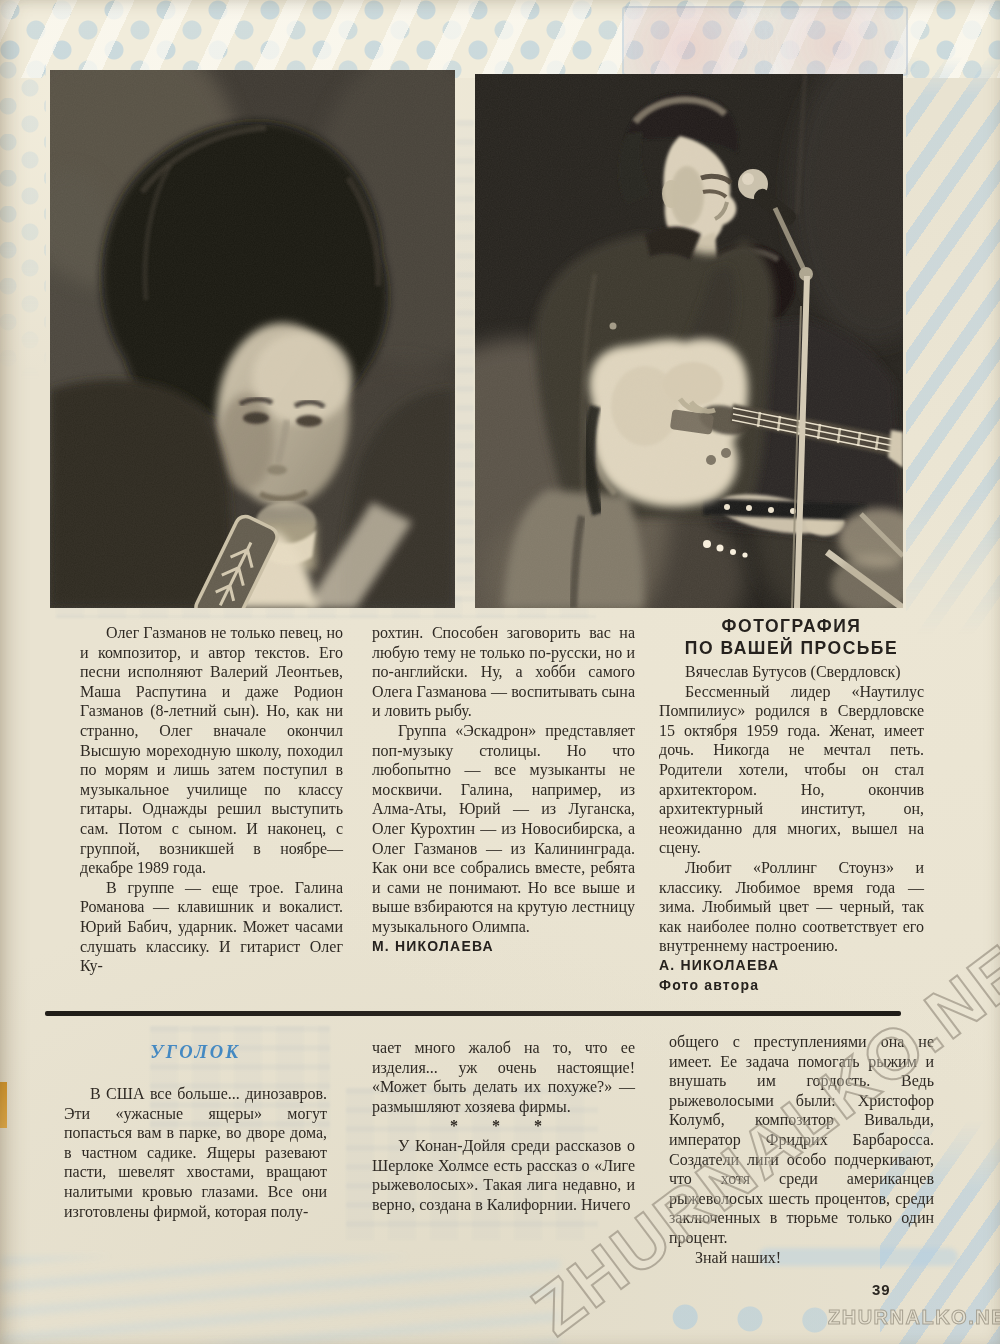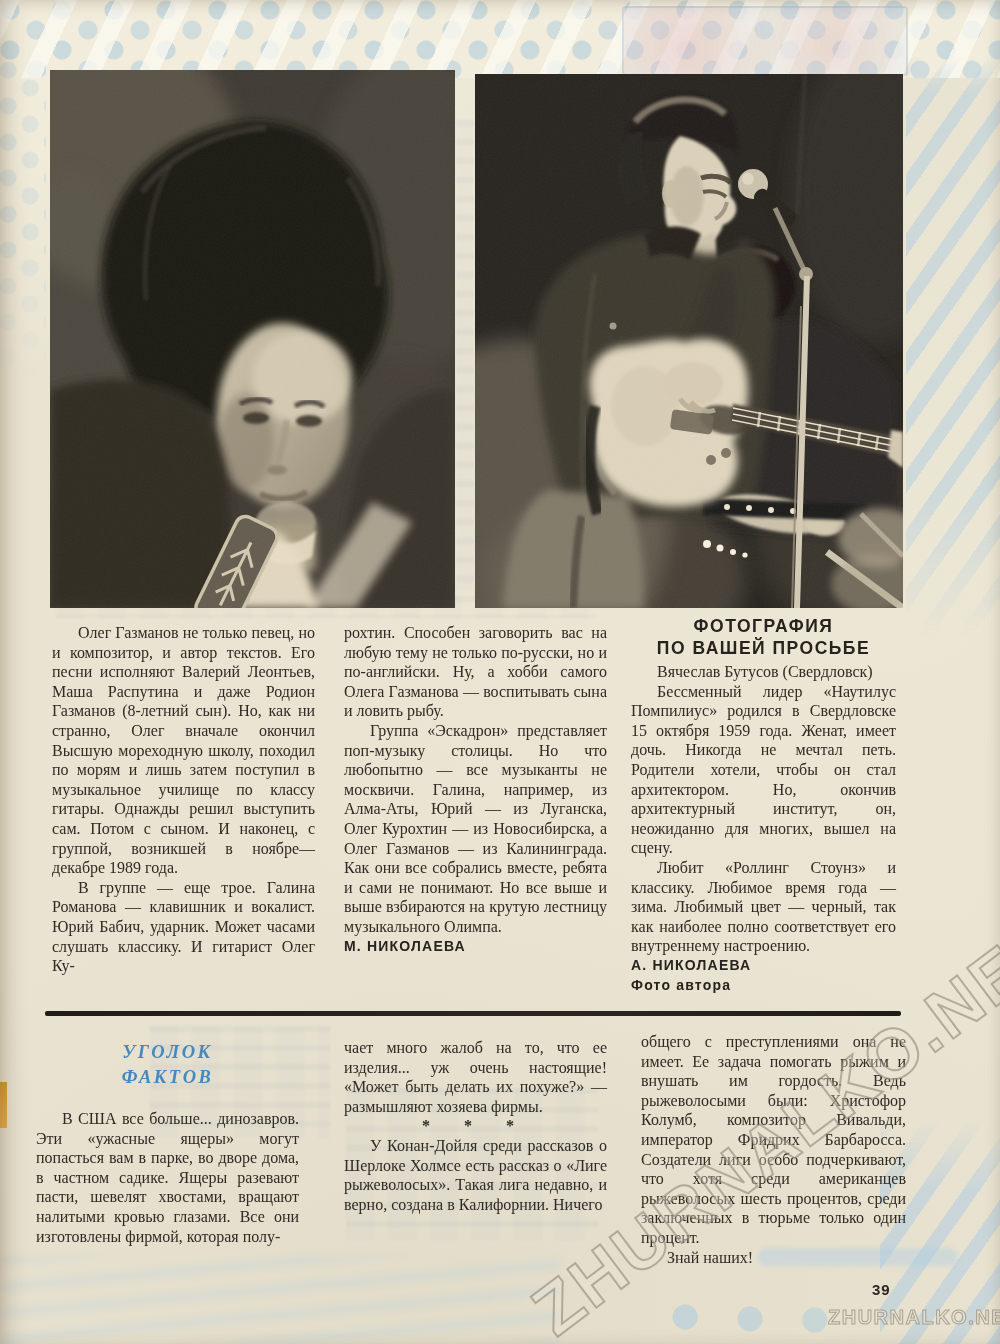--- a/index.html
+++ b/index.html
@@ -58,21 +58,21 @@
   .ghost-a{left:150px;top:1026px;width:180px;height:112px;}
   .ghost-b{left:346px;top:1088px;width:252px;height:152px;}
   .ghost-c{left:56px;top:596px;width:540px;height:22px;}
   .ghost-d{left:456px;top:120px;width:18px;height:470px;}
   
   .photo{position:absolute;margin:0;z-index:2;}
   .photo svg{display:block;filter:sepia(.12) contrast(.97);}
   .photo-left{left:50px;top:70px;}
   .photo-right{left:475px;top:74px;}
   
-  .tcol{position:absolute;width:263px;color:#2f2a24;font-size:16px;line-height:19.6px;text-align:justify;z-index:3;}
+  .tcol{position:absolute;width:263px;color:#2f2a24;font-size:16px;line-height:19.6px;text-align:justify;z-index:3;margin-left:28px;}
   .tcol p{margin:0;padding:0;}
   .ind{text-indent:26px;}
   .col-1{left:52px;top:623px;}
   .col-2{left:344px;top:623px;}
   .col-3{left:631px;top:616px;width:265px;}
   .fcol-1{left:36px;top:1036px;}
   .fcol-2{left:344px;top:1038px;}
   .fcol-3{left:641px;top:1032px;width:265px;}
   .photo-head{font-family:"Liberation Sans",sans-serif;font-weight:700;font-size:17.5px;line-height:21.5px;letter-spacing:1.5px;text-align:center;color:#26221e;margin:0 0 3px 0;}
   .sig{font-family:"Liberation Sans",sans-serif;font-weight:700;font-size:14px;letter-spacing:1.2px;color:#26221e;margin-top:4px;padding-right:6px;}
@@ -298,21 +298,20 @@
     <p class="ind">Любит «Роллинг Стоунз» и классику. Любимое время года — зима. Любимый цвет — черный, так как наиболее полно соответствует его внутреннему настроению.</p>
     <p class="sig">А. НИКОЛАЕВА</p>
     <p class="sig sig-note">Фото автора</p>
   </div>
 
   <div class="rule"></div>
 
   <div class="tcol fcol-1">
     <h3 class="facts-head">
       <span>УГОЛОК</span>
-      <span>ФАКТОВ</span>
     </h3>
     <p class="ind body-start">В США все больше... динозавров. Эти «ужасные ящеры» могут попасться вам в парке, во дворе дома, в частном садике. Ящеры разевают пасти, шевелят хвостами, вращают налитыми кровью глазами. Все они изготовлены фирмой, которая полу-</p>
   </div>
 
   <div class="tcol fcol-2">
     <p>чает много жалоб на то, что ее изделия... уж очень настоящие! «Может быть делать их похуже?» — размышляют хозяева фирмы.</p>
     <p class="stars">* * *</p>
     <p class="ind">У Конан-Дойля среди рассказов о Шерлоке Холмсе есть рассказ о «Лиге рыжеволосых». Такая лига недавно, и верно, создана в Калифорнии. Ничего</p>
   </div>
 

